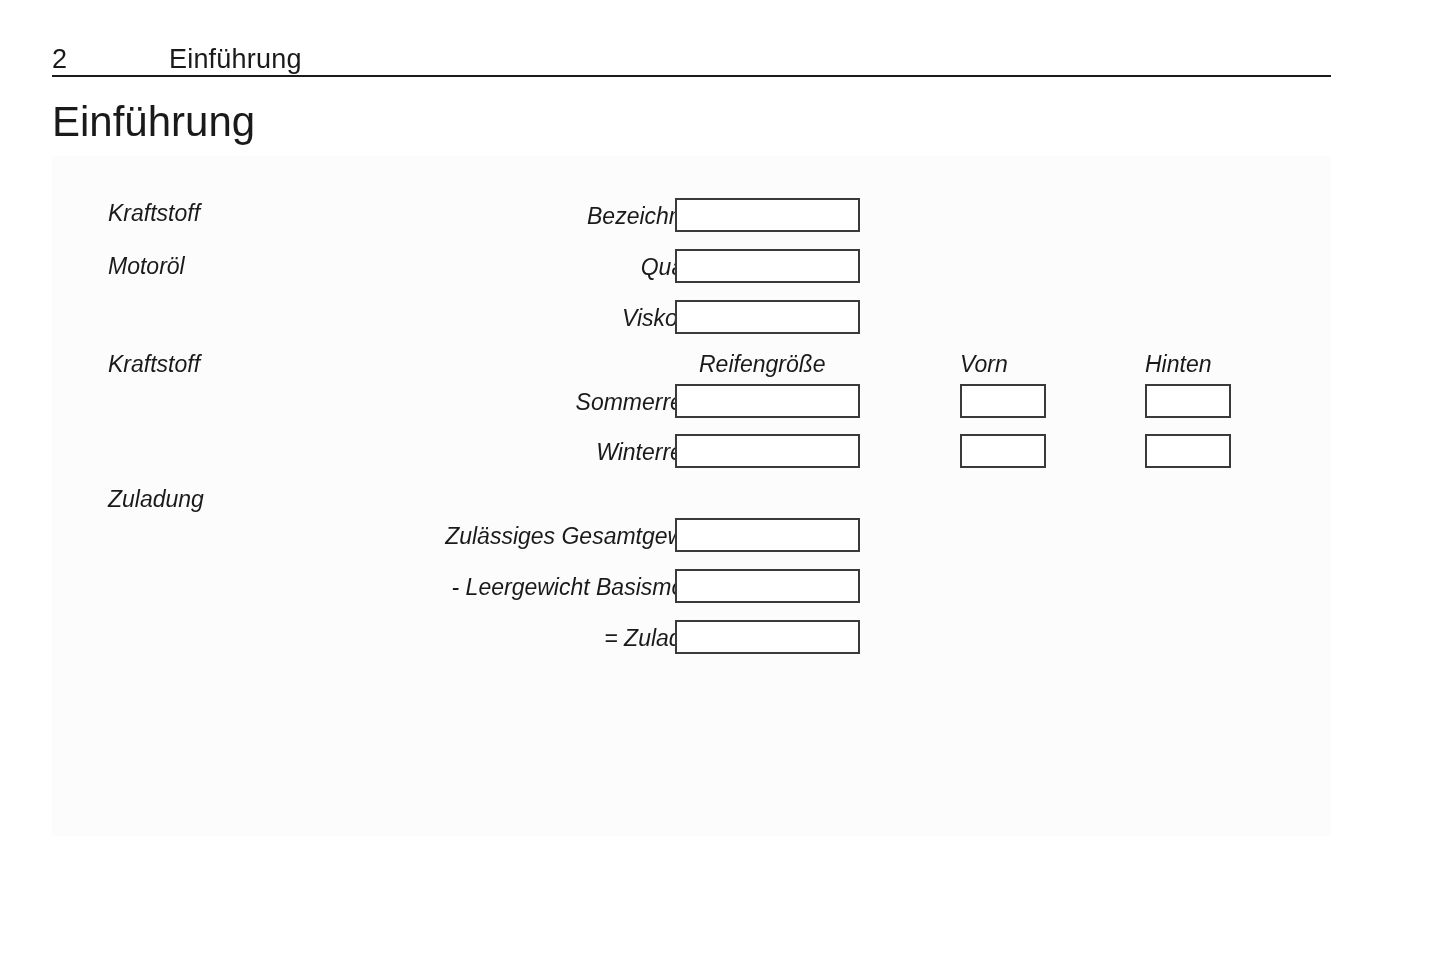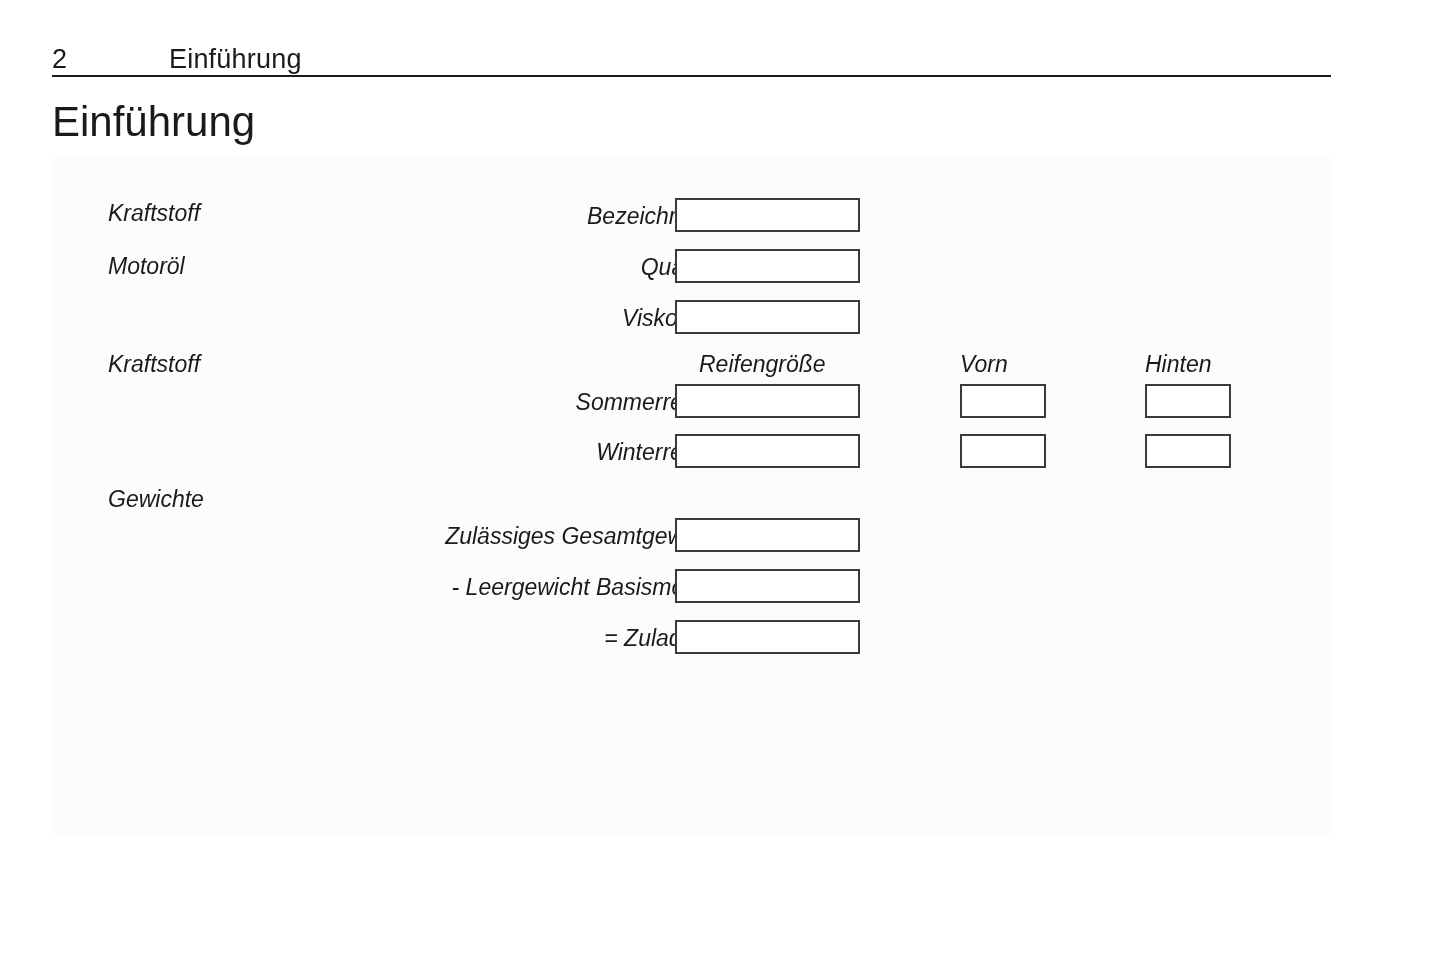--- a/index.html
+++ b/index.html
@@ -142,21 +142,21 @@
   <div class="chapter-title">Einführung</div>
 
   <div class="panel">
 
     <div class="section-label" style="top: 43px;">Kraftstoff</div>
 
     <div class="section-label" style="top: 96px; text-align: center;">Motoröl</div>
 
     <div class="section-label" style="top: 194px;">Kraftstoff</div>
 
-    <div class="section-label" style="top: 329px;">Gewichte</div>
+    <div class="section-label" style="top: 329px;">Zuladung</div>
 
     <div class="label-slot" style="top: 46px;">
       <div class="field-label">Bezeichnung</div>
     </div>
     <div class="box box-wide" style="left: 623px; top: 42px;"></div>
 
     <div class="label-slot" style="top: 97px;">
       <div class="field-label">Qualität</div>
     </div>
     <div class="box box-wide" style="left: 623px; top: 93px;"></div>

